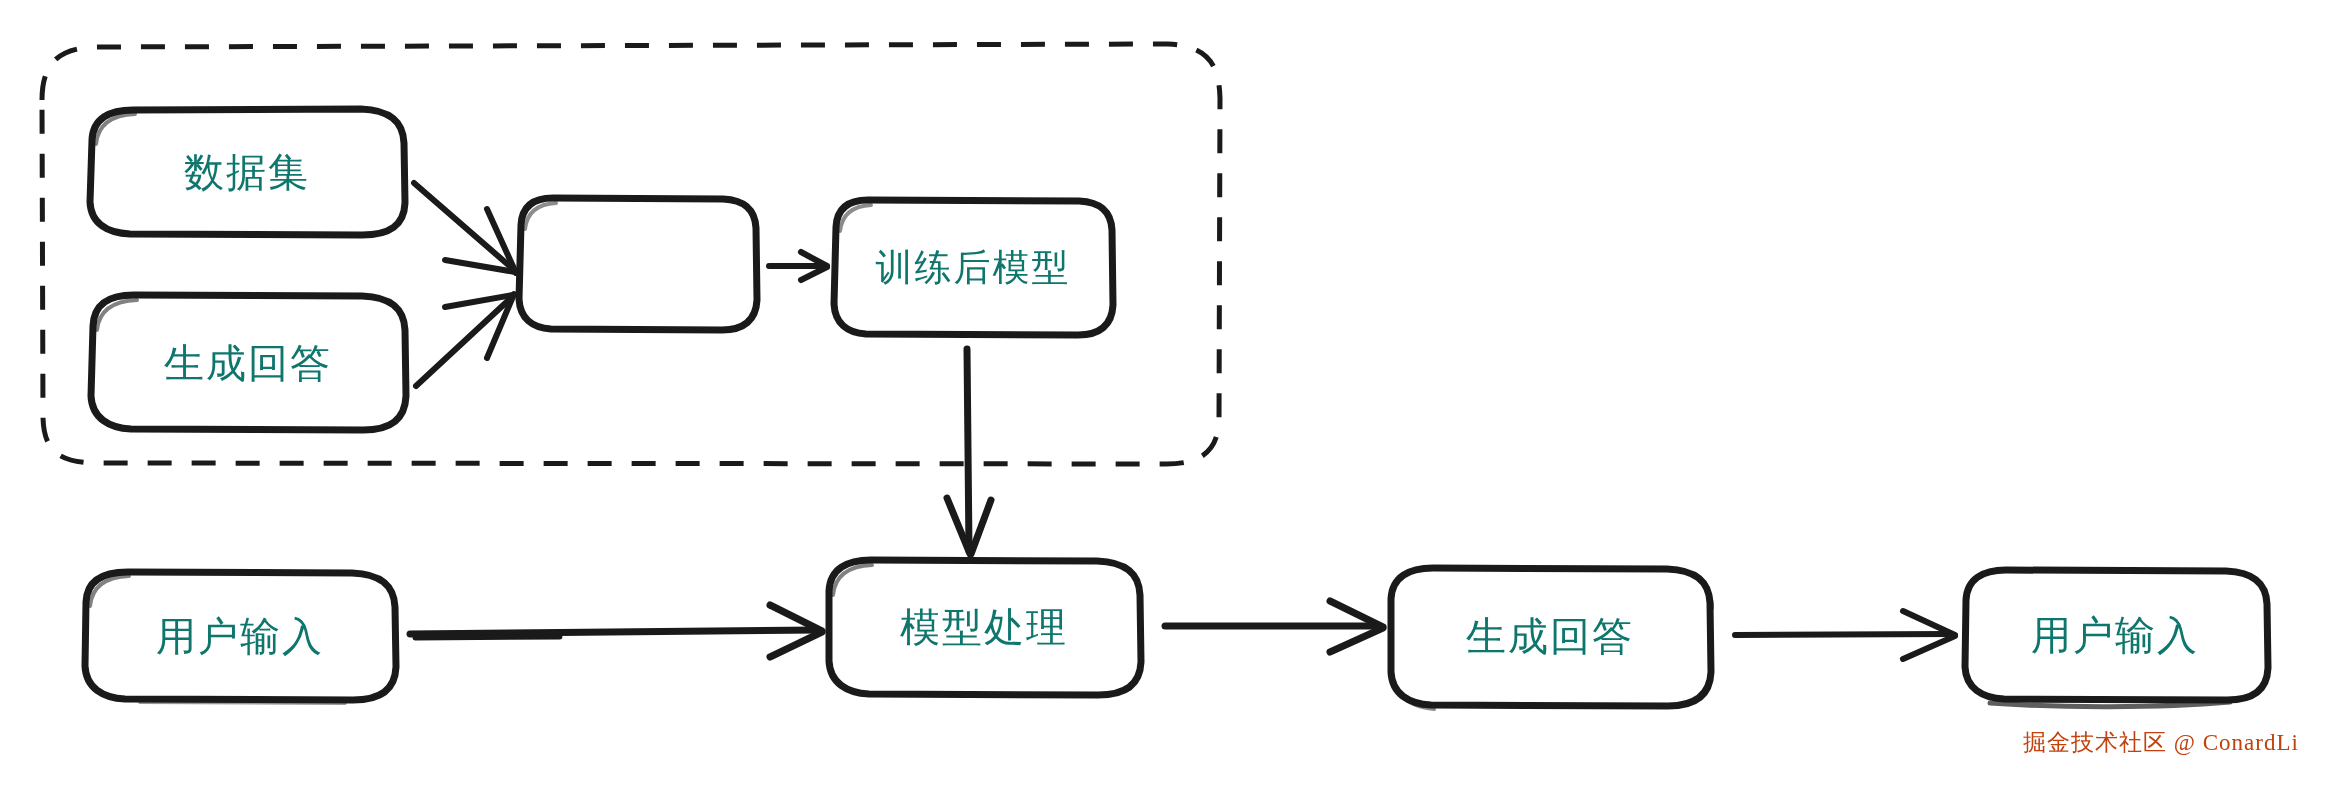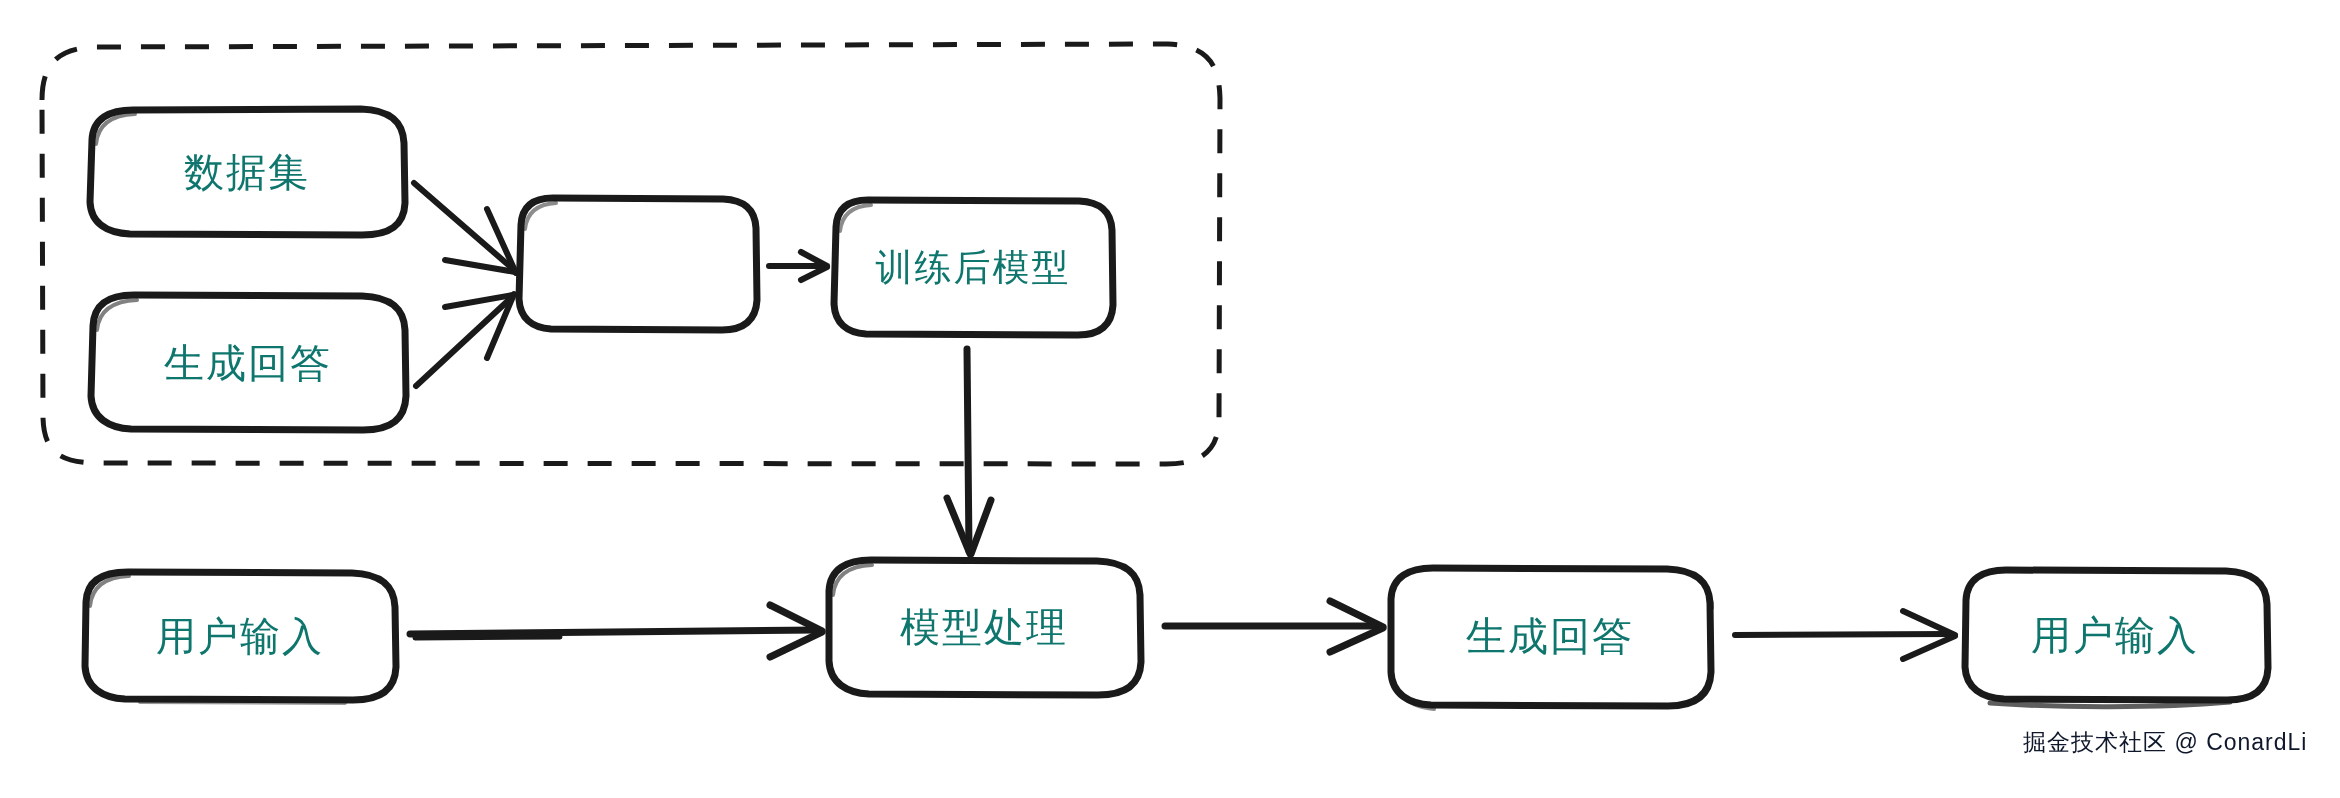--- a/index.html
+++ b/index.html
@@ -35,25 +35,25 @@
     white-space: nowrap;
     font-family: "Liberation Sans", "DejaVu Sans", sans-serif;
     pointer-events: none;
   }
   .node-hit {
     position: absolute;
     background: transparent;
   }
   .watermark {
     position: absolute;
-    color: #0f172a;
+    color: #c2410c;
     font-size: 23px;
     letter-spacing: 1px;
     white-space: nowrap;
-    font-family: Liberation Sans, sans-serif;
+    font-family: Liberation Serif, serif;
   }
 </style>
 </head>
 <body>
 
 <div id="stage">
 
   <svg id="canvas" viewBox="0 0 2340 798" xmlns="http://www.w3.org/2000/svg">
 
     <g>

